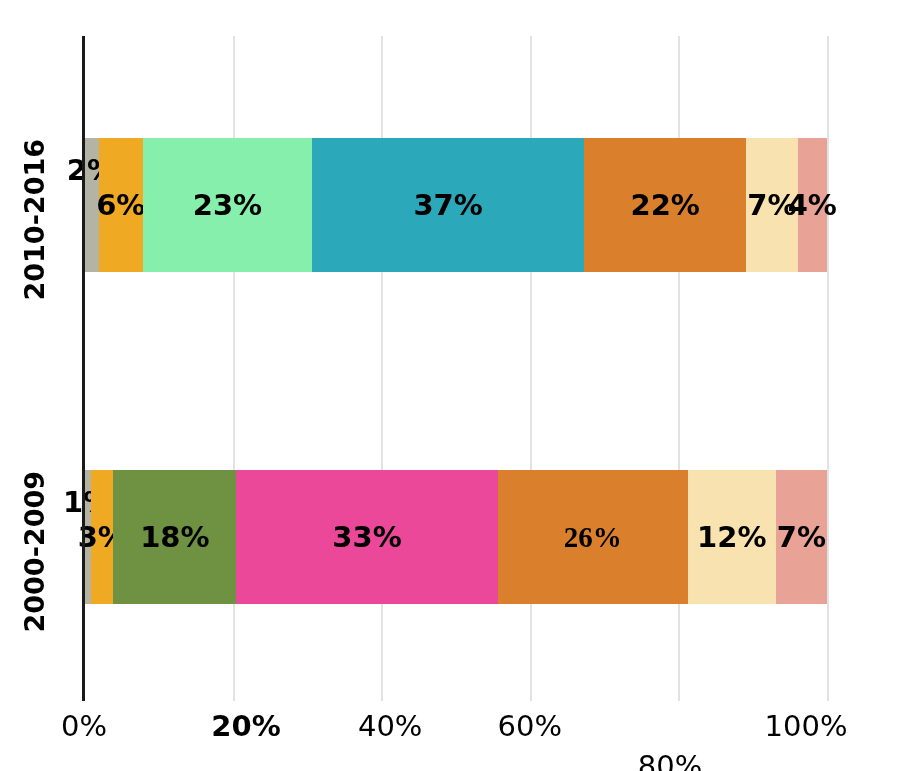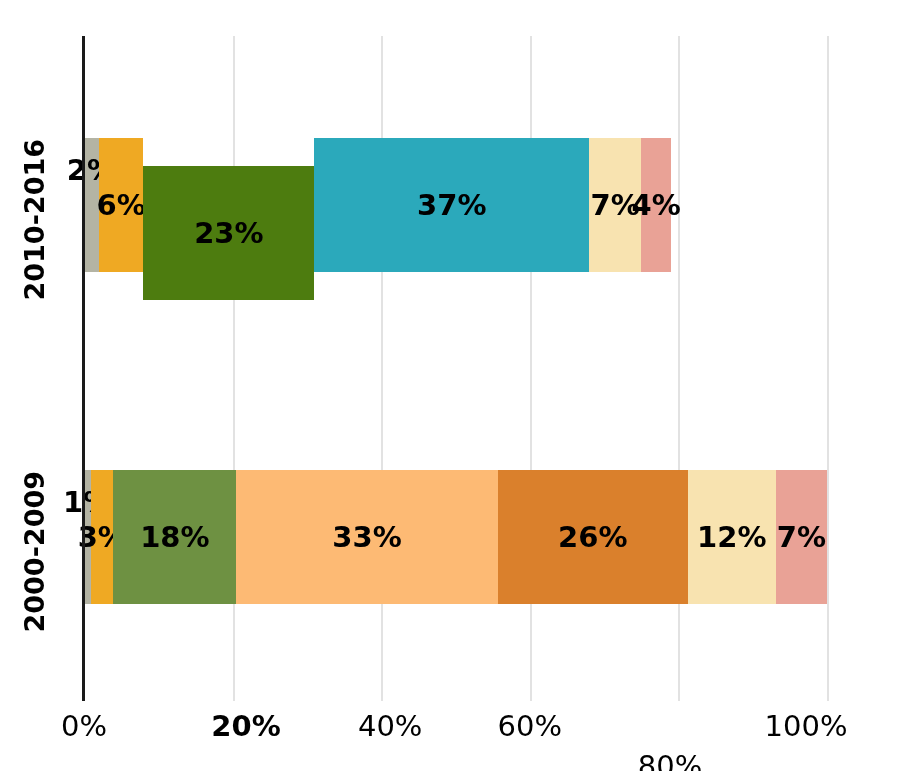--- a/index.html
+++ b/index.html
@@ -136,47 +136,50 @@
         <div class="gridline" style="left: 743px;"></div>
       </div>
     <div id="bars-layer">
         <div class="bar-row" id="bar-row-0" style="top: 102px;">
           <div class="bar-seg" style="width: 14.86px; background: rgb(180, 180, 164);">
             <span class="seg-label upper">2%</span>
           </div>
           <div class="bar-seg" style="width: 44.58px; background: rgb(239, 169, 35);">
             <span class="seg-label mid">6%</span>
           </div>
-          <div class="bar-seg" style="width: 170.89px; background: #4d7c0f; margin-top: 28px;">
+          <div class="bar-seg" style="width: 170.89px; background: #86efac;">
             <span class="seg-label mid">23%</span>
           </div>
           <div class="bar-seg" style="width: 274.91px; background: rgb(43, 169, 187); text-decoration: underline;">
             <span class="seg-label mid">37%</span>
+          </div>
+          <div class="bar-seg" style="width: 163.46px; background: rgb(218, 128, 44);">
+            <span class="seg-label mid">22%</span>
           </div>
           <div class="bar-seg" style="width: 52.01px; background: rgb(248, 227, 176);">
             <span class="seg-label mid">7%</span>
           </div>
           <div class="bar-seg" style="width: 29.72px; background: rgb(233, 162, 150);">
             <span class="seg-label mid">4%</span>
           </div>
         </div>
         <div class="bar-row" id="bar-row-1" style="top: 434px;">
           <div class="bar-seg" style="width: 7.43px; background: rgb(180, 180, 164);">
             <span class="seg-label upper">1%</span>
           </div>
           <div class="bar-seg" style="width: 22.29px; background: rgb(239, 169, 35);">
             <span class="seg-label mid">3%</span>
           </div>
           <div class="bar-seg" style="width: 125px; background: rgb(110, 145, 66);">
             <span class="seg-label mid">18%</span>
           </div>
-          <div class="bar-seg" style="width: 265px; background: #fdba74;">
+          <div class="bar-seg" style="width: 265px; background: #ec4899;">
             <span class="seg-label mid">33%</span>
           </div>
-          <div class="bar-seg" style="width: 193.18px; background: rgb(218, 128, 44);">
+          <div class="bar-seg" style="width: 193.18px; background: rgb(218, 128, 44); font-family: Liberation Serif, serif;">
             <span class="seg-label mid">26%</span>
           </div>
           <div class="bar-seg" style="width: 89.16px; background: rgb(248, 227, 176);">
             <span class="seg-label mid">12%</span>
           </div>
           <div class="bar-seg" style="width: 52.01px; background: rgb(233, 162, 150);">
             <span class="seg-label mid">7%</span>
           </div>
         </div>
       </div>

